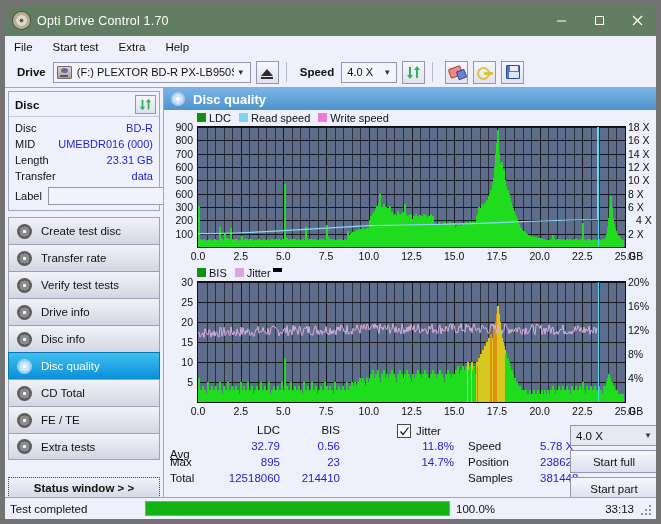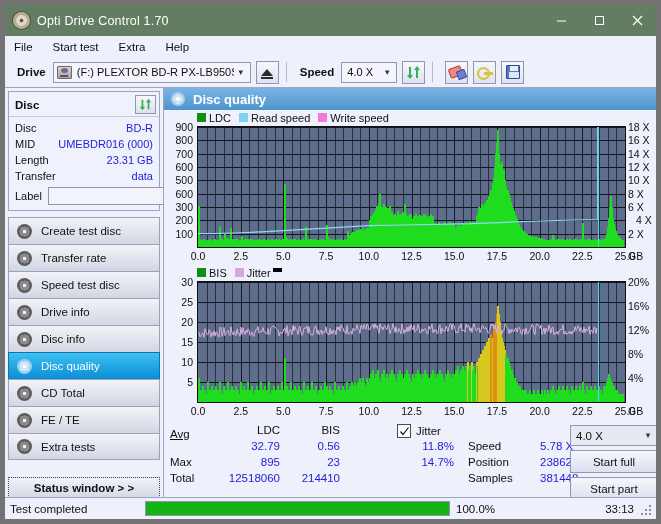--- a/index.html
+++ b/index.html
@@ -398,21 +398,21 @@
         <div class="navbtn">
           <span class="nav-ico"></span>
           <span>Create test disc</span>
         </div>
         <div class="navbtn">
           <span class="nav-ico"></span>
           <span>Transfer rate</span>
         </div>
         <div class="navbtn">
           <span class="nav-ico"></span>
-          <span>Speed test disc</span>
+          <span>Verify test tests</span>
         </div>
         <div class="navbtn">
           <span class="nav-ico"></span>
           <span>Drive info</span>
         </div>
         <div class="navbtn">
           <span class="nav-ico"></span>
           <span>Disc info</span>
         </div>
         <div class="navbtn active">
@@ -1450,21 +1450,21 @@
             <div class="xlab" style="text-align: center; width: 40px; left: 441px; top: 125px;">25.0</div>
             <div class="xlab" style="left: 464px; top: 125px;">GB</div>
           </div>
       </div>
 
       <div id="stats">
         <div class="statgrid">
           <span class="rcell" style="left:50px;top:0;width:60px;">LDC</span>
           <span class="rcell" style="left:120px;top:0;width:50px;">BIS</span>
 
-          <span class="cell" style="left:0;top:4px;text-decoration:underline;">Avg</span>
+          <span class="cell" style="left:0;top:24px;text-decoration:underline;">Avg</span>
           <span class="cell" style="left:0;top:32px;">Max</span>
           <span class="cell" style="left:0;top:48px;">Total</span>
 
           <span class="rcell sv" style="left:30px;top:16px;width:80px;">32.79</span>
           <span class="rcell sv" style="left:30px;top:32px;width:80px;">895</span>
           <span class="rcell sv" style="left:10px;top:48px;width:100px;">12518060</span>
 
           <span class="rcell sv" style="left:120px;top:16px;width:50px;">0.56</span>
           <span class="rcell sv" style="left:120px;top:32px;width:50px;">23</span>
           <span class="rcell sv" style="left:110px;top:48px;width:60px;">214410</span>

